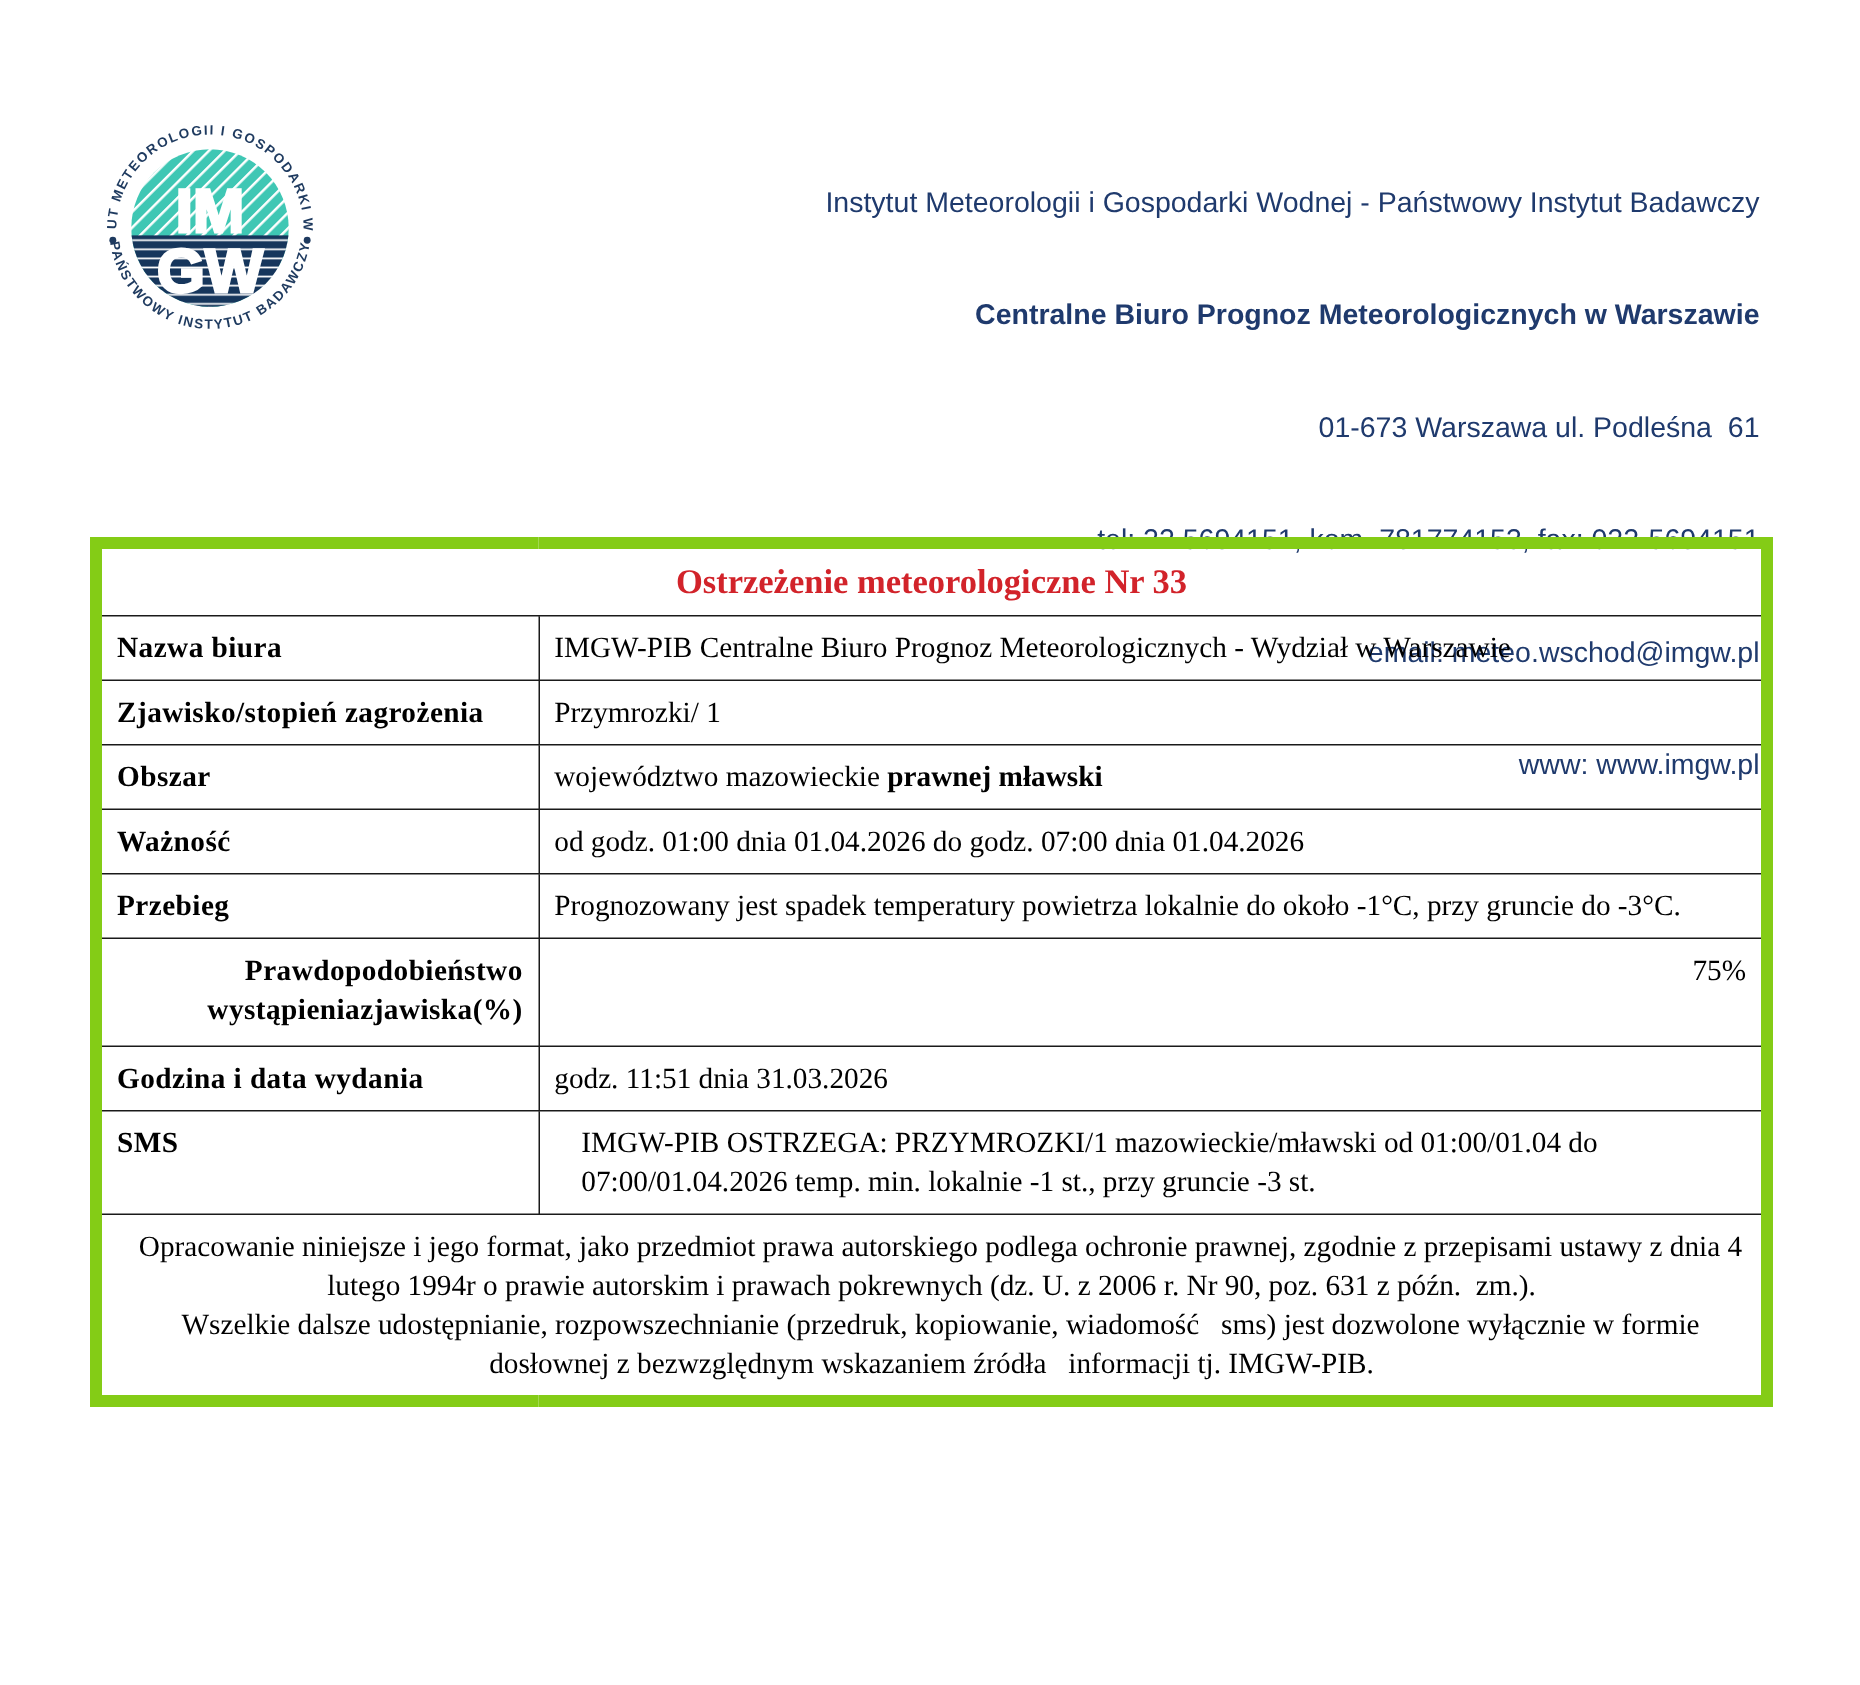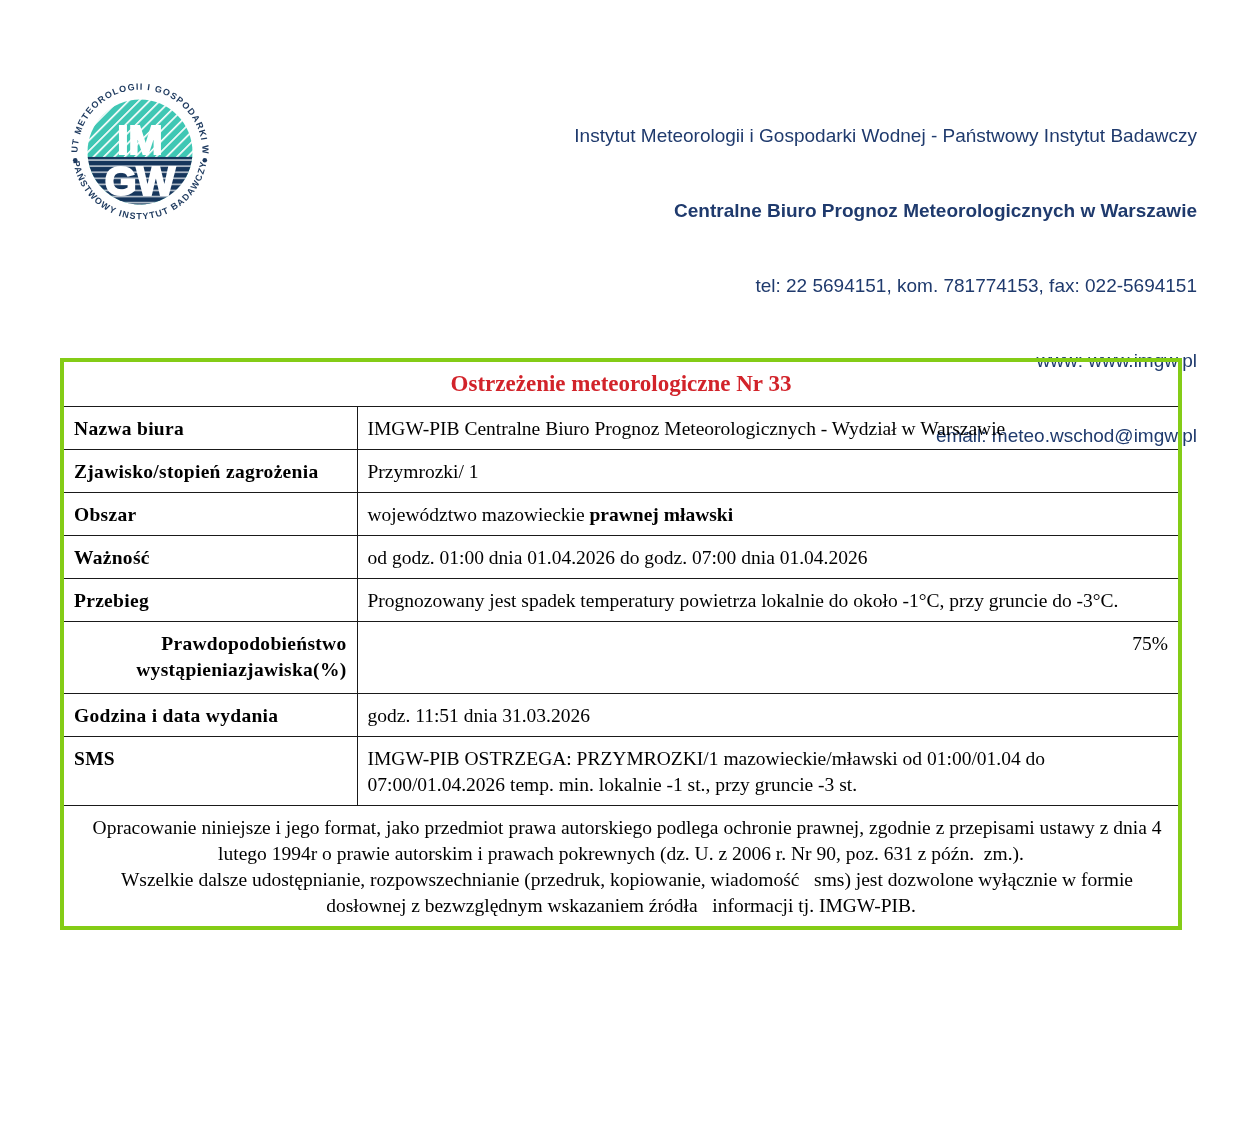--- a/index.html
+++ b/index.html
@@ -20,39 +20,39 @@
   .logo-wrap {
     position: absolute;
     left: 58px;
     top: 70px;
     width: 164px;
     height: 164px;
   }
   .header-text {
     position: absolute;
     top: 73px;
-    right: 43px;
+    right: 67px;
     text-align: right;
     font-family: "Liberation Sans", sans-serif;
     font-size: 19px;
     line-height: 25px;
     color: #1f3a6d;
     white-space: pre-wrap;
   }
   .header-text .bold-line { font-weight: bold; }
 
   
   table.doc-table {
     position: absolute;
     left: 60px;
     top: 358px;
     width: 1122px;
     border-collapse: collapse;
     table-layout: fixed;
-    border: 4px solid #84cc16;
+    border: 8px solid #84cc16;
     font-size: 19.5px;
   }
   table.doc-table td {
     border: 1px solid #1a1a1a;
     vertical-align: top;
     padding: 9px 10px 7px 10px;
     line-height: 26px;
     overflow: hidden;
   }
   td.title-cell {
@@ -64,21 +64,21 @@
     color: #d2232a;
   }
   td.label-cell {
     font-weight: bold;
     padding-left: 8px;
     letter-spacing: 0.3px;
   }
   tr.r-single { height: 43px; }
   tr.r-tall   { height: 72px; text-align: right; }
   tr.r-sms    { height: 69px; padding-left: 30px; }
-  td.sms-value .wrap-limit { max-width: 745px; display: block; }
+  td.sms-value .wrap-limit { max-width: 745px; display: block; margin-left: 18px; }
   td.footer-cell {
     height: 92px;
     padding: 6px 10px 8px 8px;
     line-height: 27.5px;
   }
   td.footer-cell p {
     margin: 0;
     text-indent: 12px;
     white-space: pre-wrap;
     text-align: center;
@@ -139,23 +139,24 @@
     </text>
 
     <circle cx="21" cy="110" r="2.8" fill="#1e3a5f"></circle>
     <circle cx="179" cy="110" r="2.8" fill="#1e3a5f"></circle>
   </svg>
 </div>
 
 <div class="header-text">
   <div>Instytut Meteorologii i Gospodarki Wodnej - Państwowy Instytut Badawczy</div>
   <div class="bold-line">Centralne Biuro Prognoz Meteorologicznych w Warszawie</div>
+  <div>01-673 Warszawa ul. Podleśna  61</div>
   <div>tel: 22 5694151, kom. 781774153, fax: 022-5694151</div>
+  <div>email: meteo.wschod@imgw.pl</div>
   <div>www: www.imgw.pl</div>
-  <div>email: meteo.wschod@imgw.pl</div>
 </div>
 
 <table class="doc-table">
   <colgroup>
       <col class="c-label">
       <col>
     </colgroup>
   <tbody>
     <tr>
       <td class="title-cell" colspan="2">Ostrzeżenie meteorologiczne Nr 33</td>

